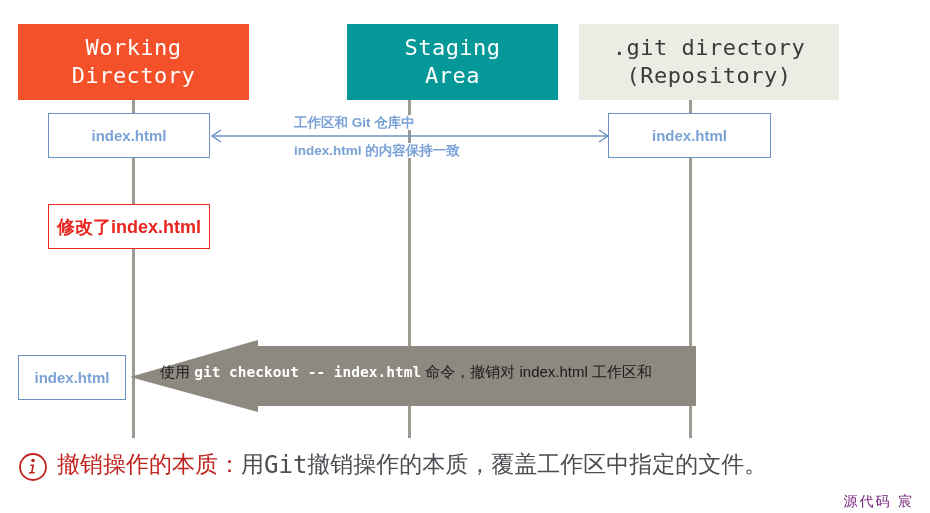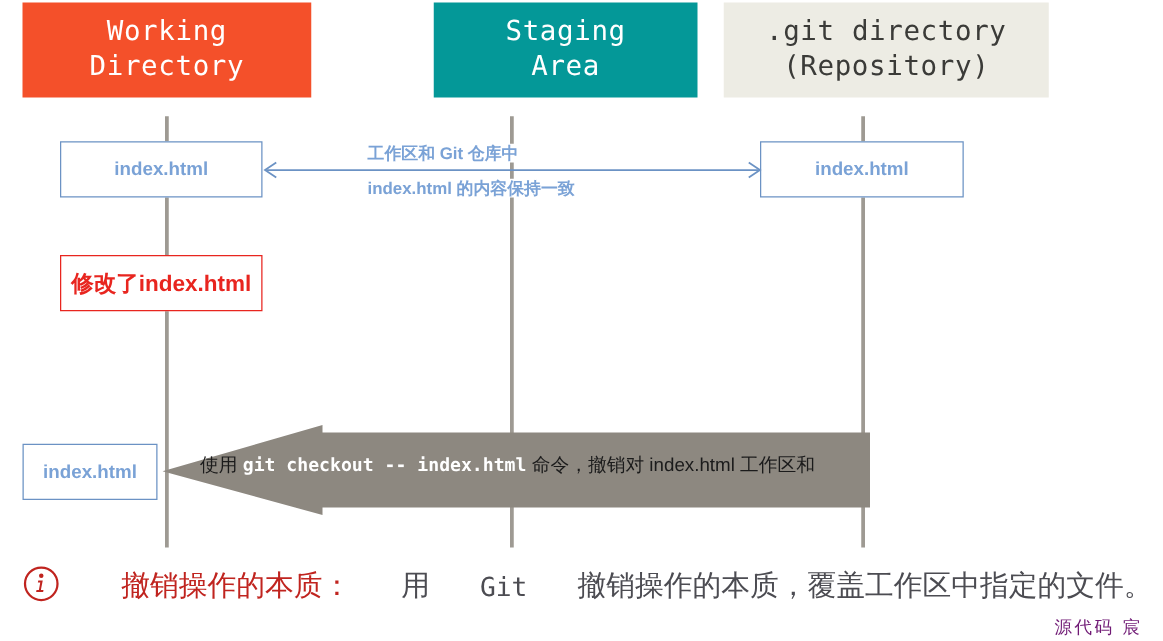--- a/index.html
+++ b/index.html
@@ -41,21 +41,21 @@
     box-sizing: border-box;
     display: flex;
     align-items: center;
     justify-content: center;
     text-align: center;
     font-family: "DejaVu Sans Mono", "Liberation Mono", monospace;
     font-size: 22px;
     line-height: 1.28;
     letter-spacing: 0.5px;
     white-space: pre-line;
-    top: 2px;
+    top: 24px;
     height: 76px;
   }
   .hdr-working {
     left: 18px; width: 231px;
     background: #f4502a;
     color: #ffffff;
   }
   .hdr-staging {
     left: 299px; width: 211px;
     background: #049898;
@@ -153,36 +153,35 @@
     margin-top: 36px;
   }
 
   
   .caption {
     position: absolute;
     left: 18px;
     top: 452px;
     width: 900px;
     display: flex;
-    align-items: flex-end;
+    align-items: flex-start;
     font-family: "DejaVu Serif", "Liberation Serif", serif;
     font-size: 23px;
     line-height: 1.1;
     color: #4c4c52;
     white-space: nowrap;
-    gap: 40px;
   }
   .info-icon {
     flex: 0 0 auto;
     width: 30px;
     height: 30px;
     margin-right: 9px;
   }
   .caption .redpart { color: #c0241f; }
-  .caption .mono { font-family: "DejaVu Sans Mono", "Liberation Mono", monospace; font-size: 21px; }
+  .caption .mono { font-family: "DejaVu Sans Mono", "Liberation Mono", monospace; font-size: 24px; }
 
   .watermark {
     position: absolute;
     right: 16px;
     bottom: 2px;
     font-family: "DejaVu Serif", "Liberation Serif", serif;
     font-size: 14px;
     color: #701a75;
     letter-spacing: 2px;
   }

